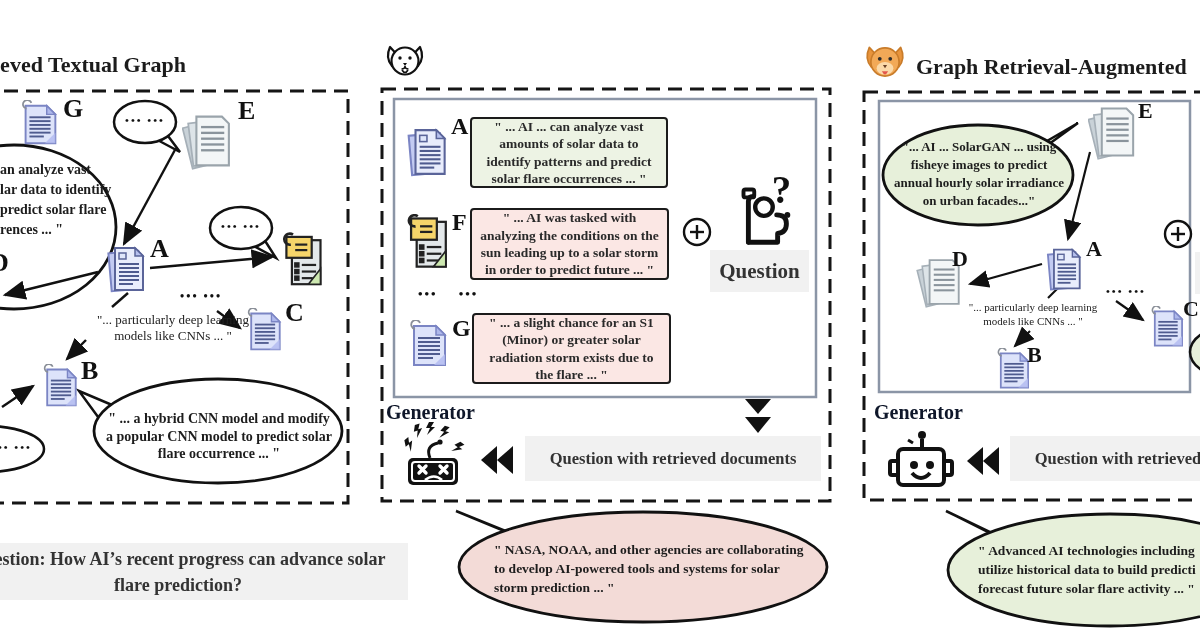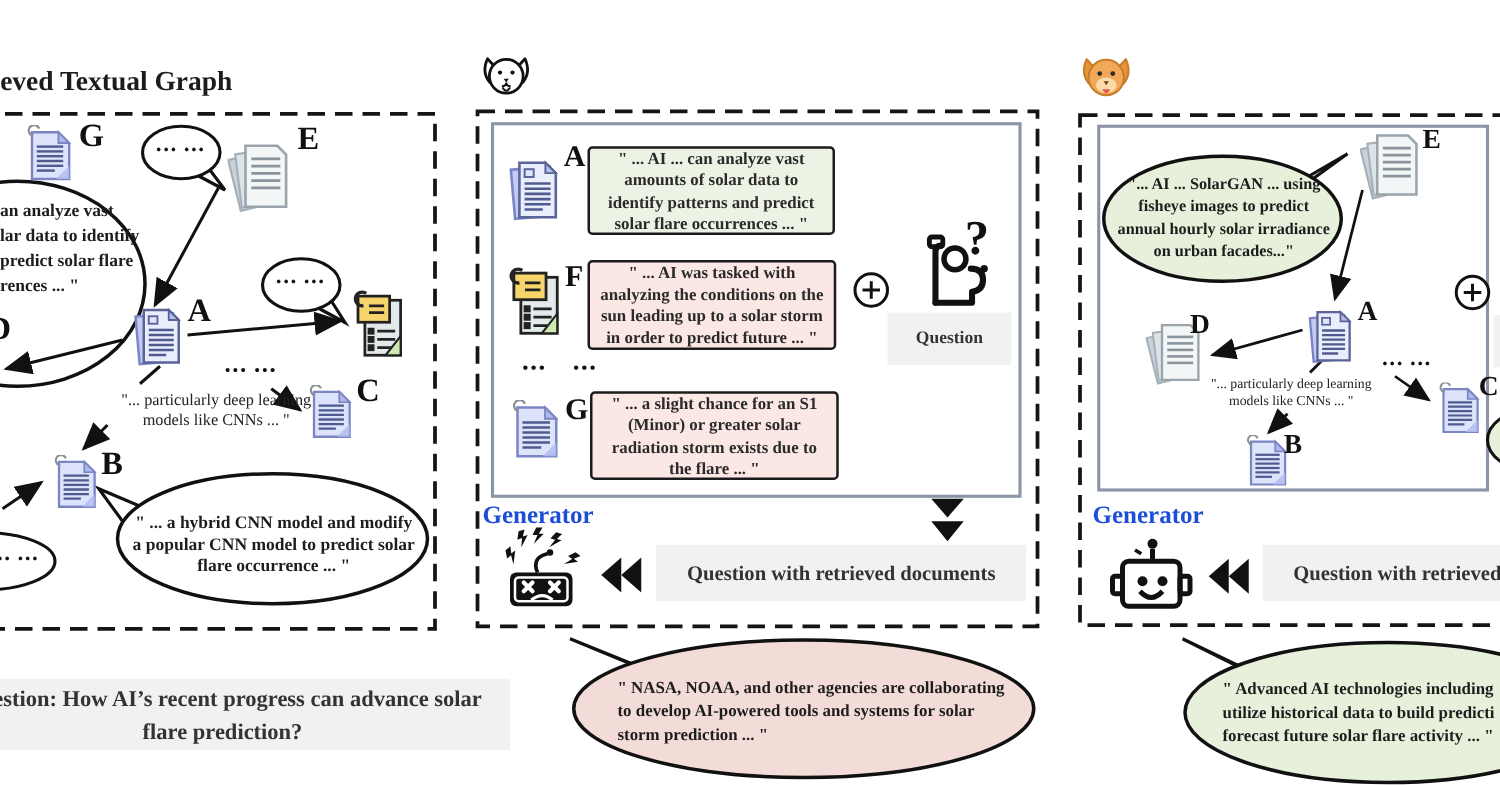--- a/index.html
+++ b/index.html
@@ -13,21 +13,21 @@
   .quote-box{border:2.5px solid #1b1b1b;border-radius:4px;display:flex;align-items:center;justify-content:center;
              text-align:center;font-weight:bold;font-size:13.5px;line-height:1.28;white-space:pre-line;color:#2a2a2a;
              box-sizing:border-box;padding:2px 4px;}
   .green{background:#edf3e4;}
   .pink{background:#fbe7e4;}
   .gray-box{background:#f1f1f1;display:flex;align-items:center;justify-content:center;text-align:center;
             font-weight:bold;color:#333;box-sizing:border-box;}
   .bubble-text{font-weight:bold;white-space:pre-line;color:#1d1d1d;}
   .dots{font-weight:bold;color:#111;letter-spacing:2px;white-space:nowrap;}
   .edge-label{font-size:13px;color:#222;text-align:center;white-space:pre-line;line-height:1.25;}
-  .gen-label{font-weight:bold;font-size:20px;color:#1d4ed8;}
+  .gen-label{font-weight:bold;font-size:20px;color:#0f172a;}
   svg{display:block;}
 </style>
 </head>
 <body>
 
 <div id="stage">
 
   <svg width="0" height="0" style="position:absolute">
     <defs>
       <g id="doc1">
@@ -309,21 +309,21 @@
       <g stroke="#111" stroke-width="5" fill="none" stroke-linecap="round" stroke-linejoin="round">
         <circle cx="36" cy="36" r="9" stroke-width="4.5"></circle>
         <path d="M20 72 V30 q0 -5 5 -5"></path>
         <rect x="15" y="18" width="11" height="8" rx="2" stroke-width="4"></rect>
         <path d="M20 72 h30 v-9 q9 -1 9 -10 q0 -9 -10 -9"></path>
       </g>
       <text x="44" y="32" font-size="40" font-weight="bold" fill="#111" font-family="'Liberation Serif',serif">?</text>
       <circle cx="60" cy="44" r="3" fill="#111"></circle>
     </svg>
   </div>
-  <div class="abs gray-box" style="left:710px;top:250px;width:99px;height:42px;font-size:14px;">
+  <div class="abs gray-box" style="left:710px;top:250px;width:99px;height:42px;font-size:21px;">
     <span>Question</span>
   </div>
 
   <div class="abs gen-label" style="left:386px;top:401px;">Generator</div>
   <div class="abs" style="left:400px;top:420px;">
     <svg width="70" height="68" viewBox="0 0 70 68">
       <g fill="#111">
         <path d="M3 0 L8 0 L5 5 L9 5 L1 13 L4 6 L0 6 Z" transform="translate(26,2)"></path>
         <path d="M3 0 L8 0 L5 5 L9 5 L1 13 L4 6 L0 6 Z" transform="translate(12,6) rotate(-18)"></path>
         <path d="M3 0 L8 0 L5 5 L9 5 L1 13 L4 6 L0 6 Z" transform="translate(42,5) rotate(16)"></path>
@@ -356,20 +356,21 @@
         <path d="M37 5 q5 11 -2 19 l-9 -7 z" fill="#e8943c"></path>
         <circle cx="22" cy="19" r="13.5" fill="#f2a957"></circle>
         <ellipse cx="22" cy="25" rx="8" ry="6" fill="#fbd9a8" stroke="none"></ellipse>
         <circle cx="17" cy="16" r="1.8" fill="#2b2b2b" stroke="none"></circle>
         <circle cx="27" cy="16" r="1.8" fill="#2b2b2b" stroke="none"></circle>
         <path d="M20 22 h4 l-2 3 z" fill="#6b4226" stroke="none"></path>
         <path d="M19 28 q3 6 6 0 z" fill="#e2574c" stroke="none"></path>
       </g>
     </svg>
   </div>
+  <div class="abs panel-title" style="left:916px;top:54px;">Graph Retrieval-Augmented</div>
 
   <div class="abs bubble-text" style="left:888px;top:138px;width:182px;text-align:center;font-size:13px;line-height:18px;">"... AI ... SolarGAN ... using
 fisheye images to predict
 annual hourly solar irradiance
 on urban facades..."</div>
 
   <div class="abs" style="left:1088px;top:104px;">
     <svg width="50" height="56" viewBox="0 0 40 50">
         <use href="#doc3"></use>
       </svg>

